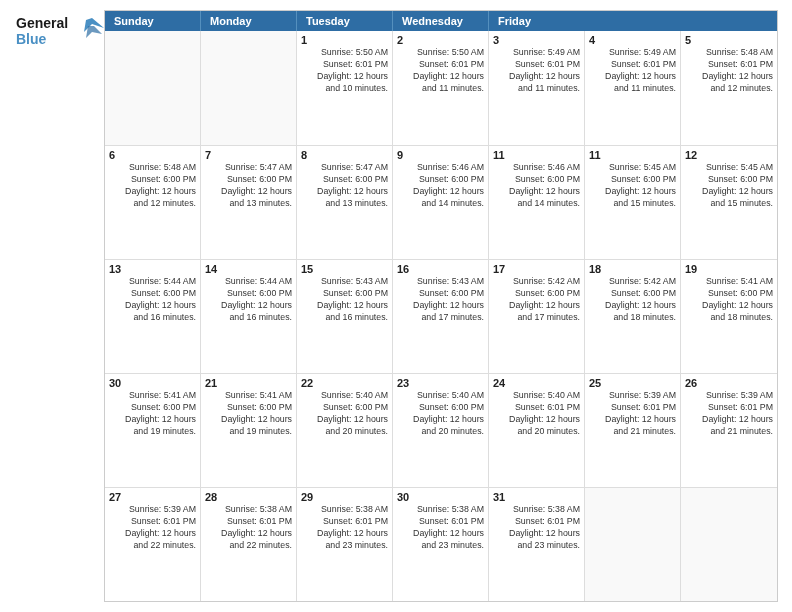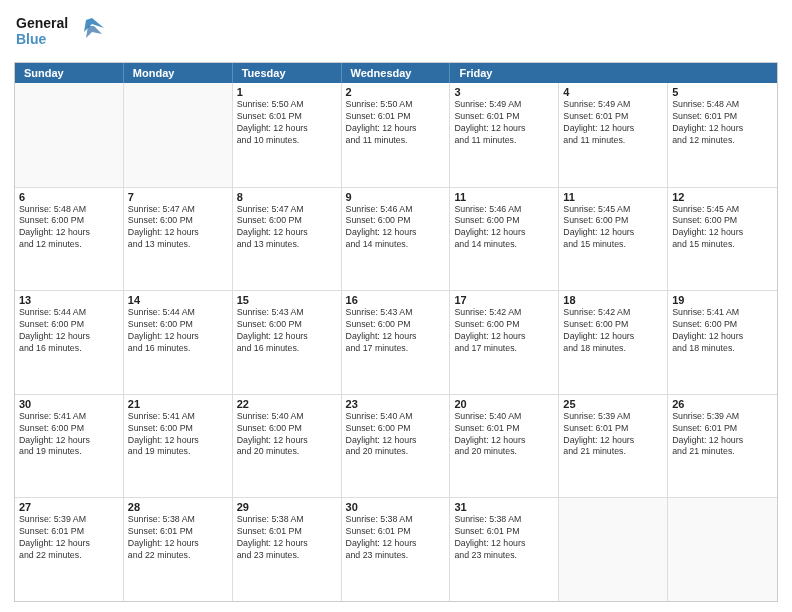--- a/index.html
+++ b/index.html
@@ -8,21 +8,21 @@
       background: #fff;
       width: 792px;
       height: 612px;
       overflow: hidden;
     }
     .page {
       width: 792px;
       height: 612px;
       padding: 10px 14px 10px 14px;
       display: flex;
-      flex-direction: column;
+      flex-direction: row;
     }
     .header {
       display: flex;
       justify-content: space-between;
       align-items: flex-start;
       margin-bottom: 6px;
     }
     .logo {
       display: flex;
       align-items: center;
@@ -84,20 +84,21 @@
       font-size: 11px;
       font-weight: bold;
       color: #222;
       display: block;
       margin-bottom: 1px;
     }
     .day-info {
       font-size: 8.8px;
       color: #333;
       line-height: 1.35;
+      text-align: right;
     }
   </style>
 </head>
 <body>
 
 <div class="page">
   <div class="header">
     <div class="logo">
       <div>
         <svg width="90" height="42" viewBox="0 0 90 42">
@@ -219,21 +220,21 @@
           </div>
           <div class="cal-cell">
             <span class="day-num">22</span>
             <div class="day-info">Sunrise: 5:40 AM<br>Sunset: 6:00 PM<br>Daylight: 12 hours<br>and 20 minutes.</div>
           </div>
           <div class="cal-cell">
             <span class="day-num">23</span>
             <div class="day-info">Sunrise: 5:40 AM<br>Sunset: 6:00 PM<br>Daylight: 12 hours<br>and 20 minutes.</div>
           </div>
           <div class="cal-cell">
-            <span class="day-num">20</span>
+            <span class="day-num">24</span>
             <div class="day-info">Sunrise: 5:40 AM<br>Sunset: 6:01 PM<br>Daylight: 12 hours<br>and 20 minutes.</div>
           </div>
           <div class="cal-cell">
             <span class="day-num">25</span>
             <div class="day-info">Sunrise: 5:39 AM<br>Sunset: 6:01 PM<br>Daylight: 12 hours<br>and 21 minutes.</div>
           </div>
           <div class="cal-cell">
             <span class="day-num">26</span>
             <div class="day-info">Sunrise: 5:39 AM<br>Sunset: 6:01 PM<br>Daylight: 12 hours<br>and 21 minutes.</div>
           </div>

